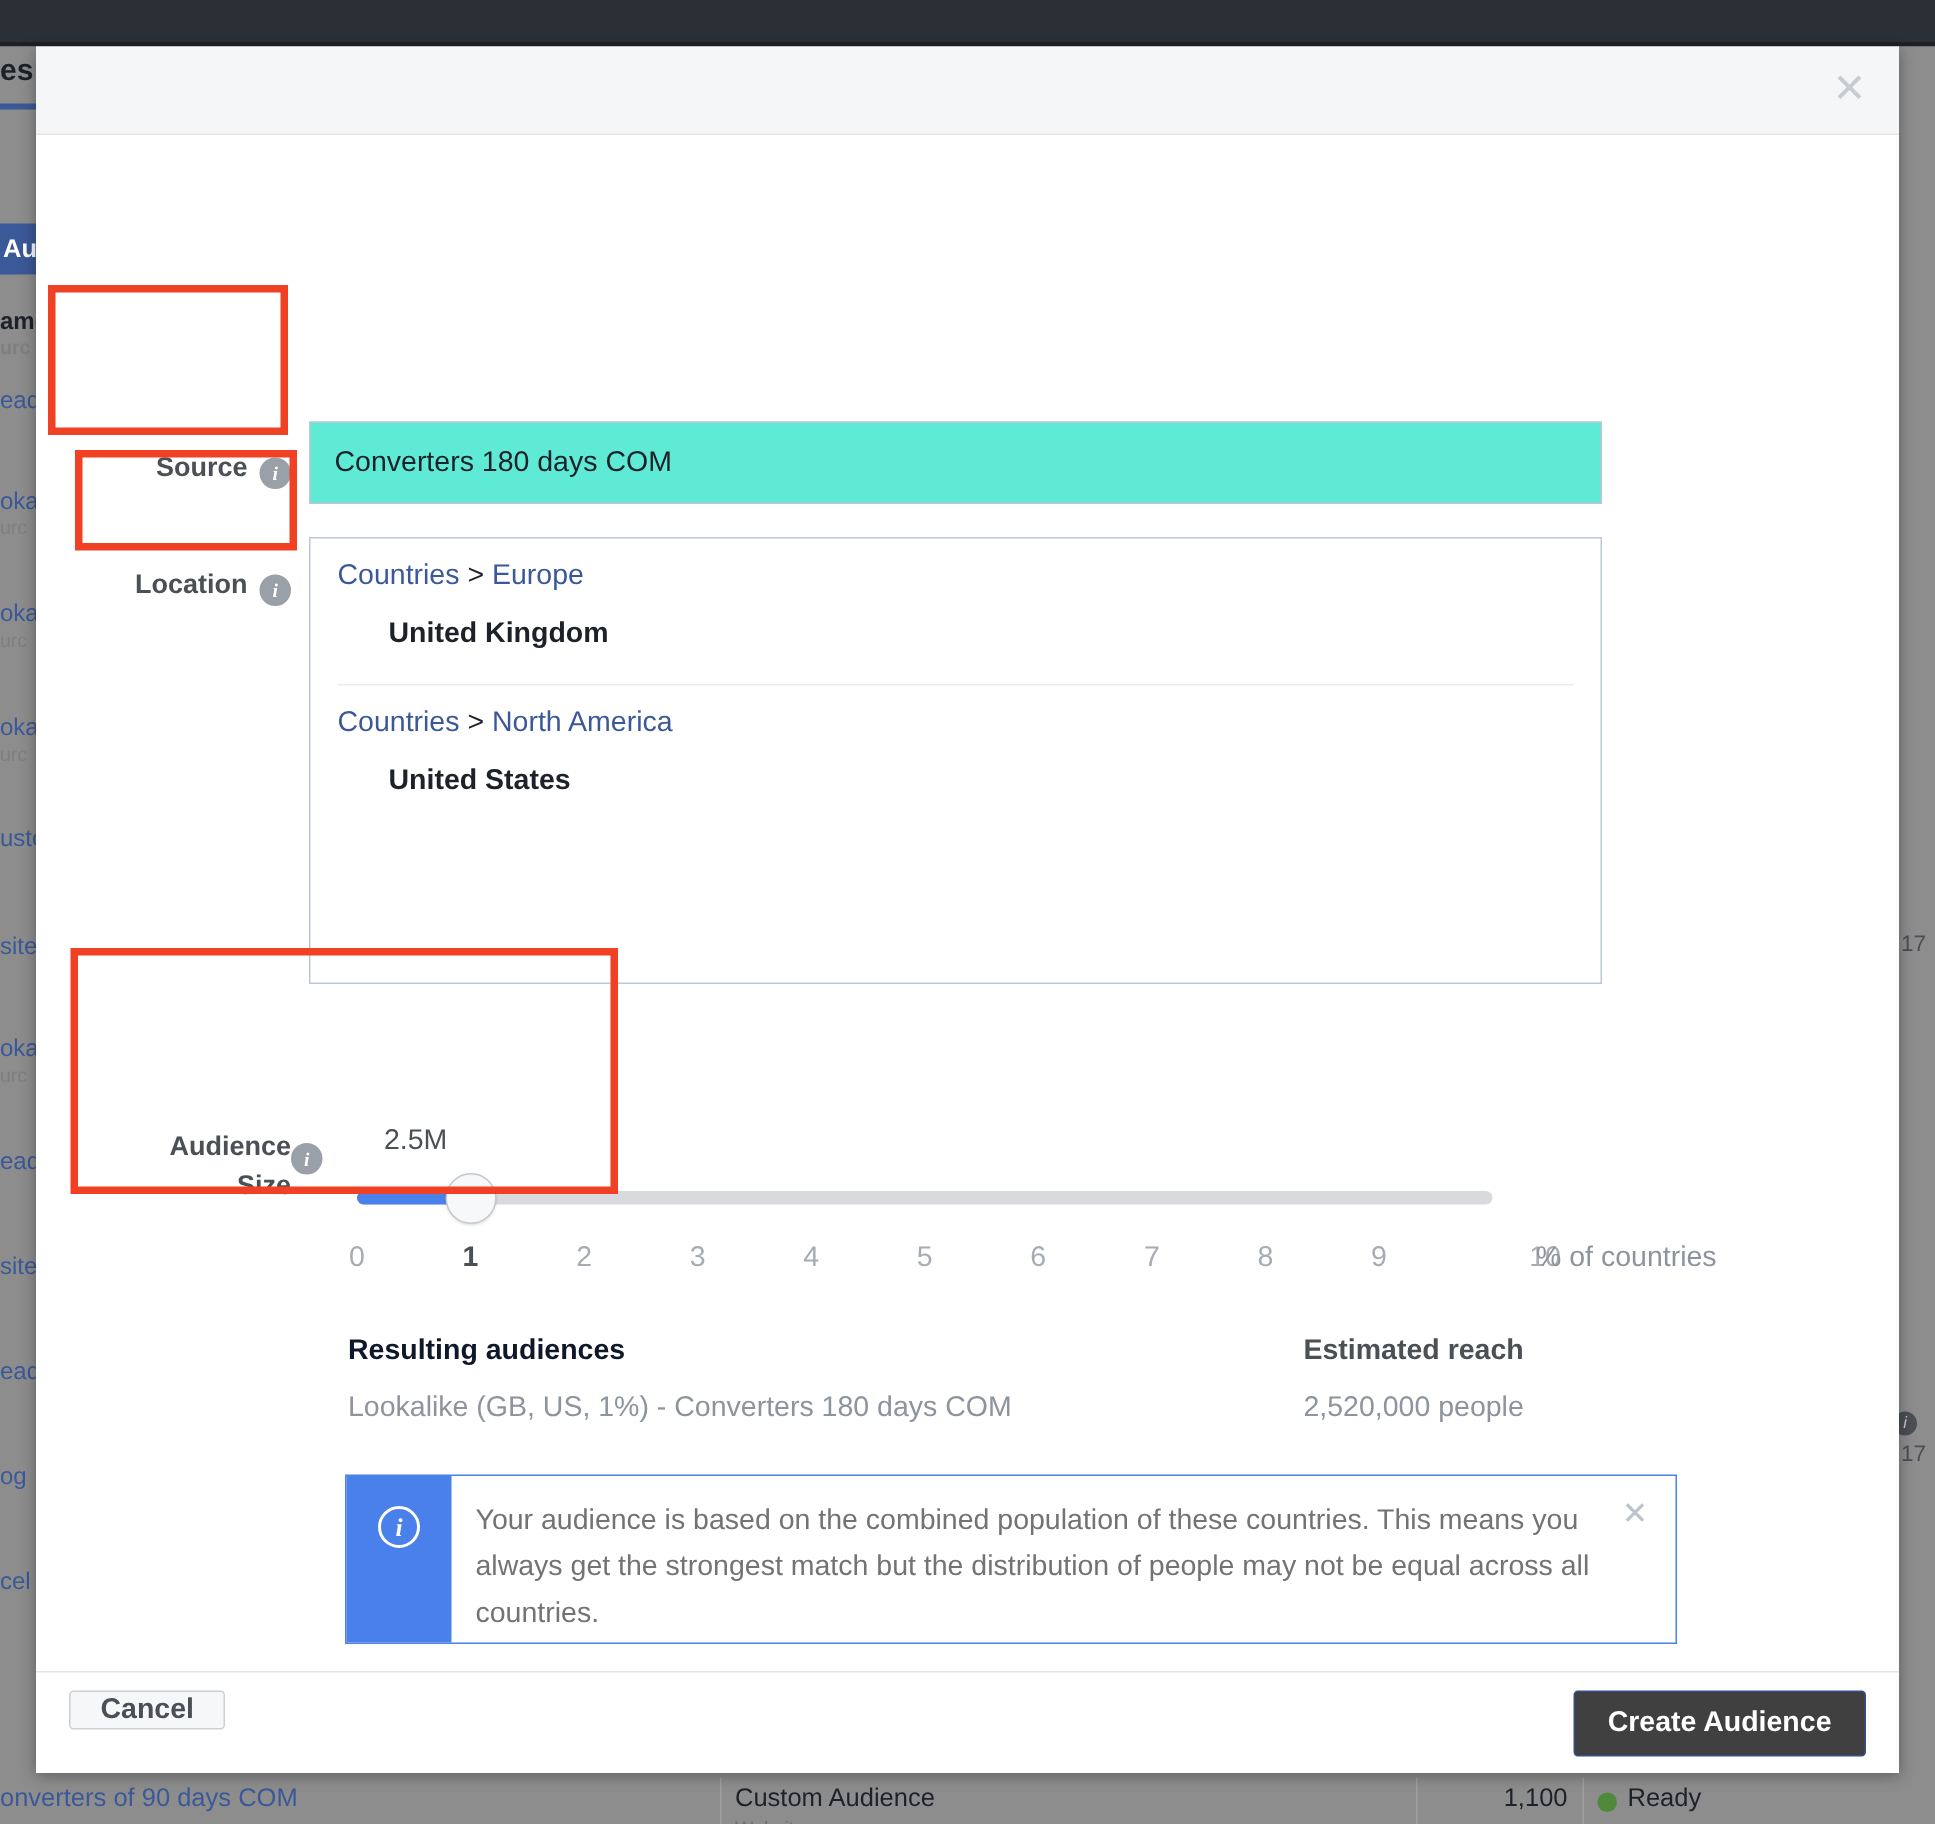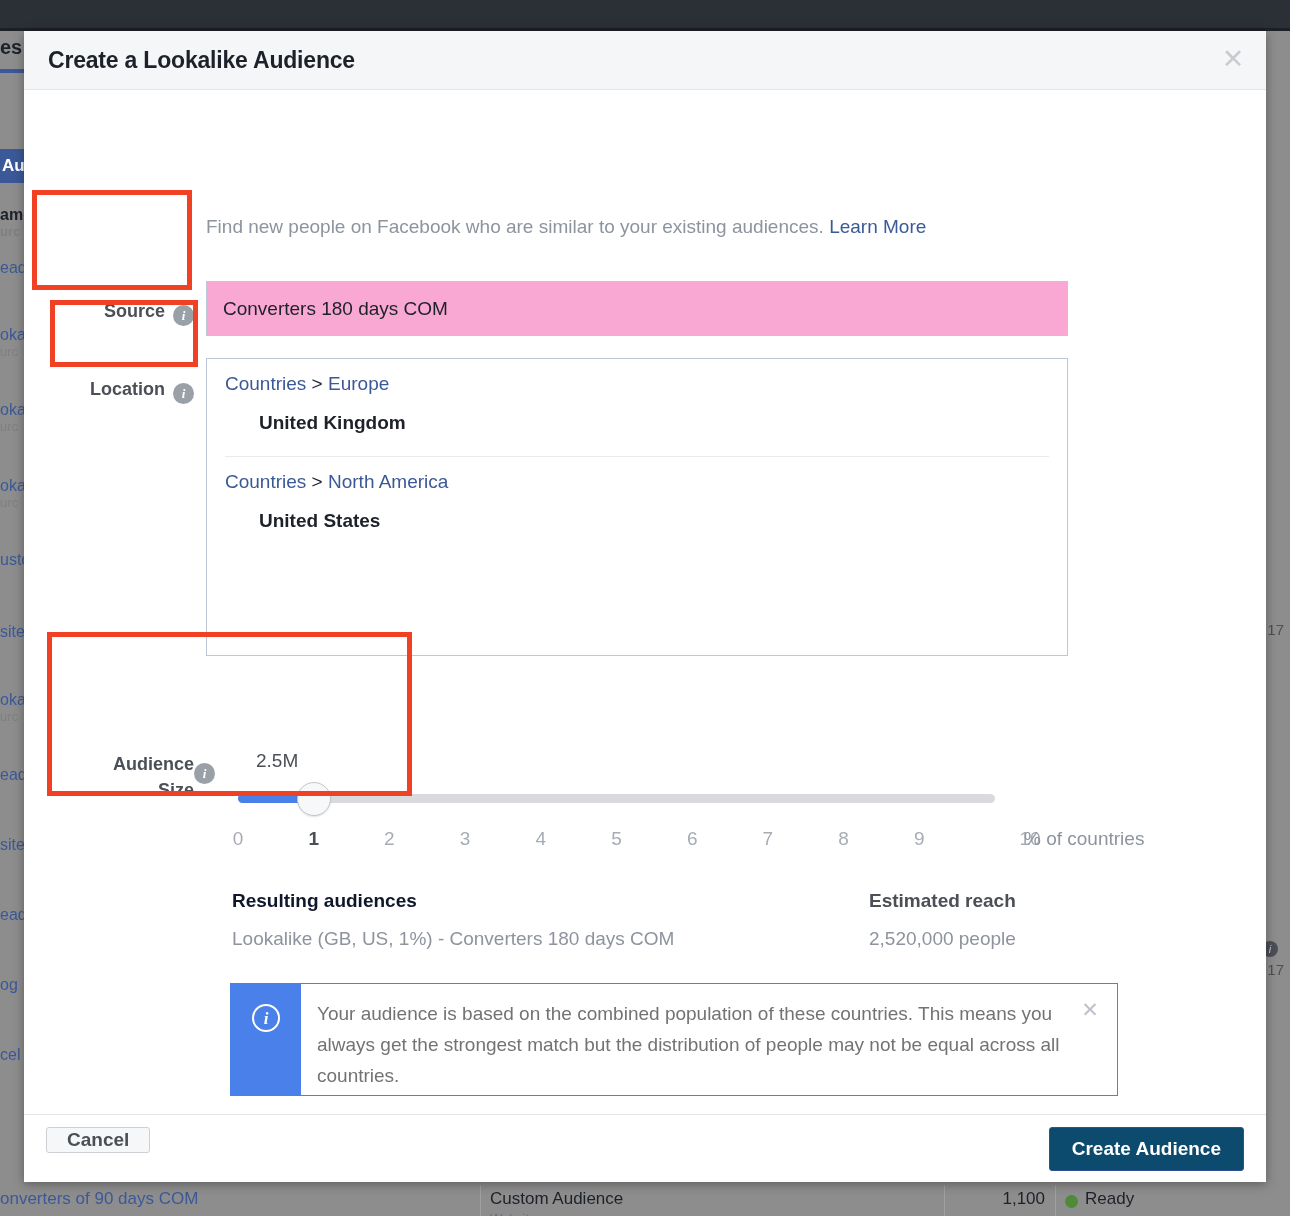--- a/index.html
+++ b/index.html
@@ -49,21 +49,21 @@
 
   #modal-body{position:relative;height:1024px;background:#fff;}
   #intro{position:absolute;left:182px;top:126px;font-size:19px;color:#8d949e;}
   #intro a{color:#3b5998;text-decoration:none;}
 
   .field-label{position:absolute;font-size:18px;font-weight:bold;color:#4b4f56;text-align:right;}
   .info-i{display:inline-block;width:21px;height:21px;border-radius:50%;background:#9aa0a8;color:#fff;font-size:13px;font-style:italic;font-weight:bold;line-height:21px;text-align:center;vertical-align:-3px;margin-left:8px;font-family:"Liberation Serif",serif;}
 
   #source-input{
     position:absolute;left:182px;top:191px;width:862px;height:55px;
-    border:1px solid #bdc7d8;background:#f9a8d4;box-sizing:border-box;
+    border:1px solid #bdc7d8;background:#5eead4;box-sizing:border-box;
     font-size:19px;color:#1d2129;padding:0 16px;line-height:53px;
   }
   #source-label{left:40px;top:211px;width:130px;}
 
   #location-box{
     position:absolute;left:182px;top:268px;width:862px;height:298px;
     border:1px solid #bdc7d8;box-sizing:border-box;background:#fff;
   }
   #location-label{left:40px;top:289px;width:130px;}
   .loc-group{position:relative;padding:0 18px;}
@@ -108,21 +108,21 @@
 
   #modal-footer{position:relative;height:68px;border-top:1px solid #e5e5e5;background:#fff;}
   #btn-cancel{
     position:absolute;left:22px;top:12px;height:26px;padding:0 20px;
     border:1px solid #ccd0d5;border-radius:3px;background:#f6f7f9;
     font-size:19px;font-weight:bold;color:#4b4f56;cursor:pointer;
     font-family:"Liberation Sans",sans-serif;
   }
   #btn-create{
     position:absolute;right:22px;top:12px;height:44px;padding:0 22px;
-    border:1px solid #32508f;border-radius:3px;background:#0c4a6e;
+    border:1px solid #32508f;border-radius:3px;background:#404040;
     font-size:19px;font-weight:bold;color:#fff;cursor:pointer;
     font-family:"Liberation Sans",sans-serif;
   }
 
   
   .annot{position:absolute;border:5px solid #f04124;box-sizing:border-box;pointer-events:none;z-index:50;}
   #annot-source{left:32px;top:190px;width:160px;height:100px;}
   #annot-location{left:50px;top:300px;width:148px;height:67px;}
   #annot-audience{left:47px;top:632px;width:365px;height:164px;}
 </style>
@@ -199,30 +199,25 @@
   <div class="c2">Custom Audience</div>
   <div class="c2sub">Website</div>
   <div class="c3">1,100</div>
   <div class="dot"></div>
   <div class="c4">Ready</div>
 </div>
 
 <div id="modal">
 
   <div id="modal-header">
-    <div id="modal-title">Create a Lookalike Audience</div>
     <div id="modal-close">✕</div>
   </div>
 
   <div id="modal-body">
 
-    <div id="intro">
-      <span>Find new people on Facebook who are similar to your existing audiences.</span>
-      <a href="#">Learn More</a>
-    </div>
 
     <div class="field-label" id="source-label">
       <span>Source</span><span class="info-i">i</span>
     </div>
     <div id="source-input">Converters 180 days COM</div>
 
     <div class="field-label" id="location-label">
       <span>Location</span><span class="info-i">i</span>
     </div>
     <div id="location-box">

